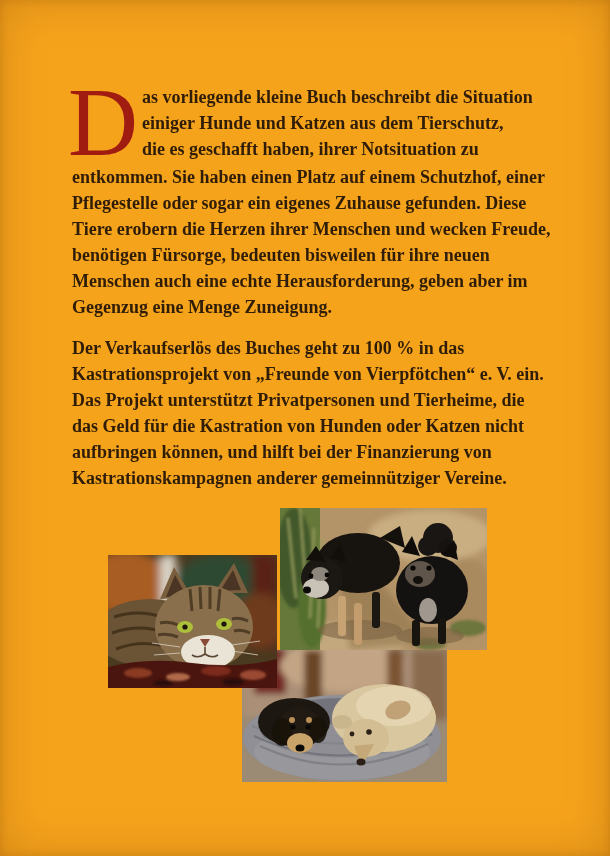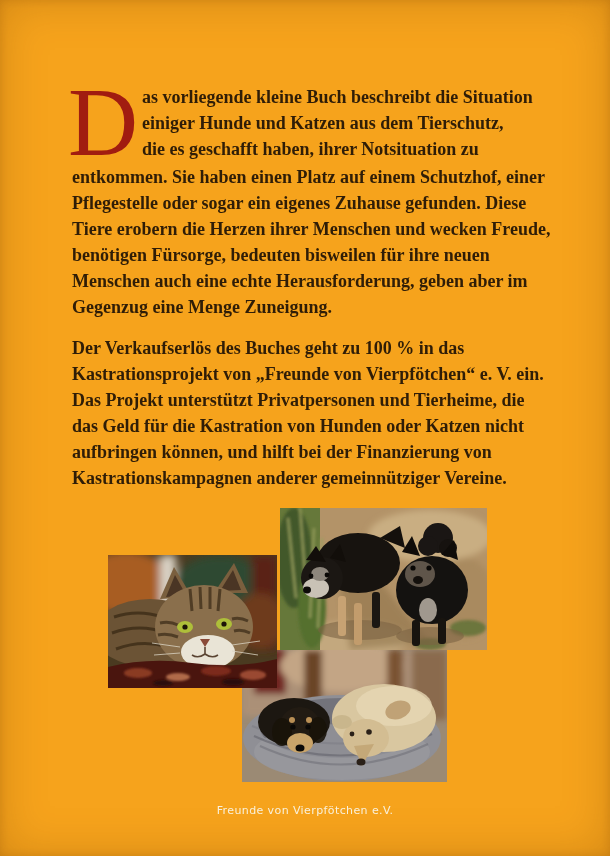--- a/index.html
+++ b/index.html
@@ -241,15 +241,14 @@
           <ellipse cx="70" cy="122" rx="12" ry="4" fill="#b06a4a"></ellipse>
           <ellipse cx="108" cy="116" rx="15" ry="5" fill="#7c2c1a"></ellipse>
           <ellipse cx="145" cy="120" rx="13" ry="5" fill="#9a4a30"></ellipse>
           <ellipse cx="55" cy="128" rx="10" ry="3" fill="#2c0c08"></ellipse>
           <ellipse cx="125" cy="127" rx="11" ry="3.4" fill="#2c0c08"></ellipse>
         </g>
       </g>
     </svg>
   </div>
 
-  <div class="footer">Freunde von Vierpfötchen e.V.</div>
 
 </div>
 
 </body></html>

